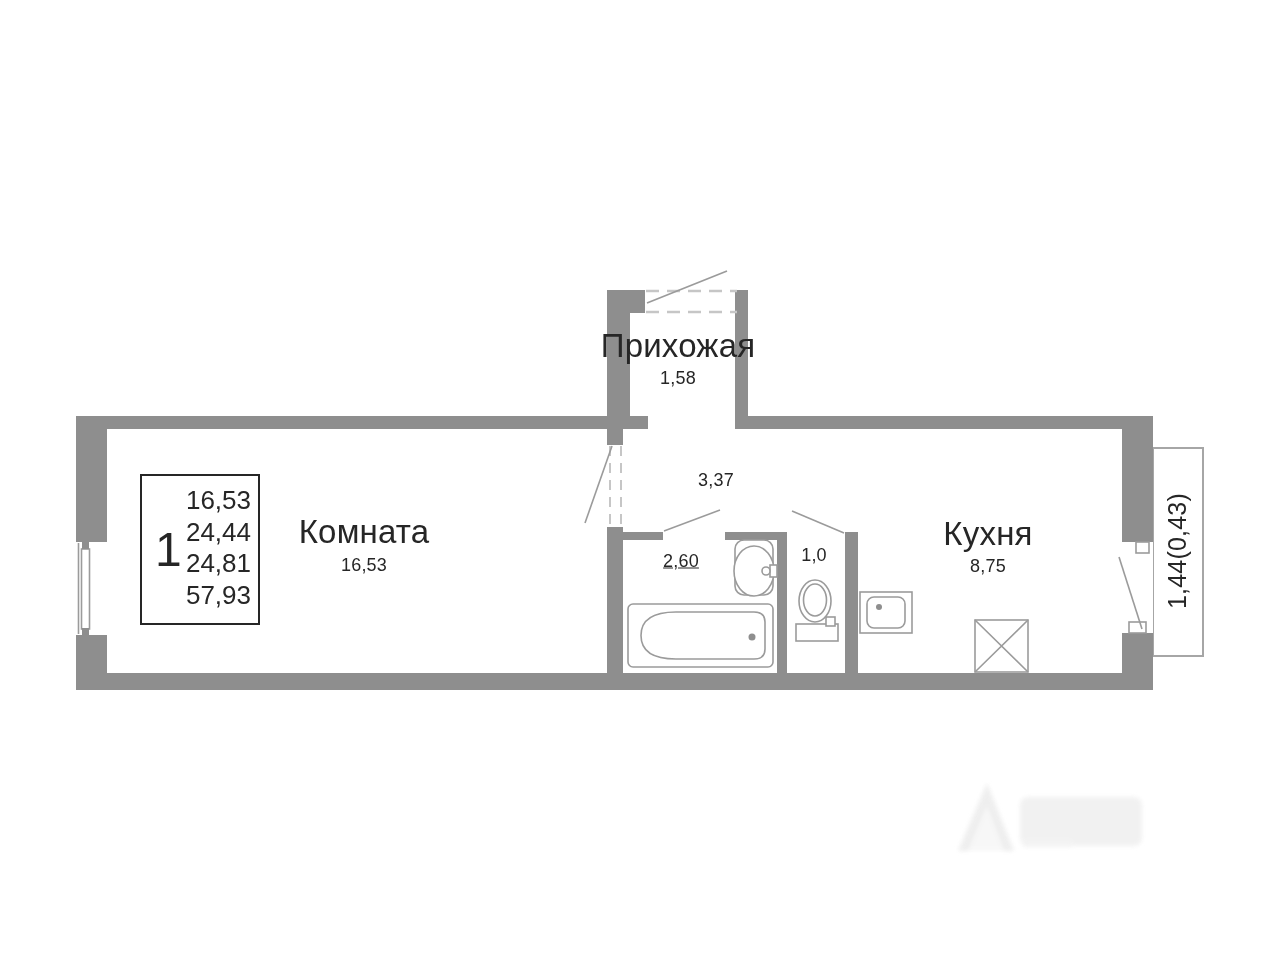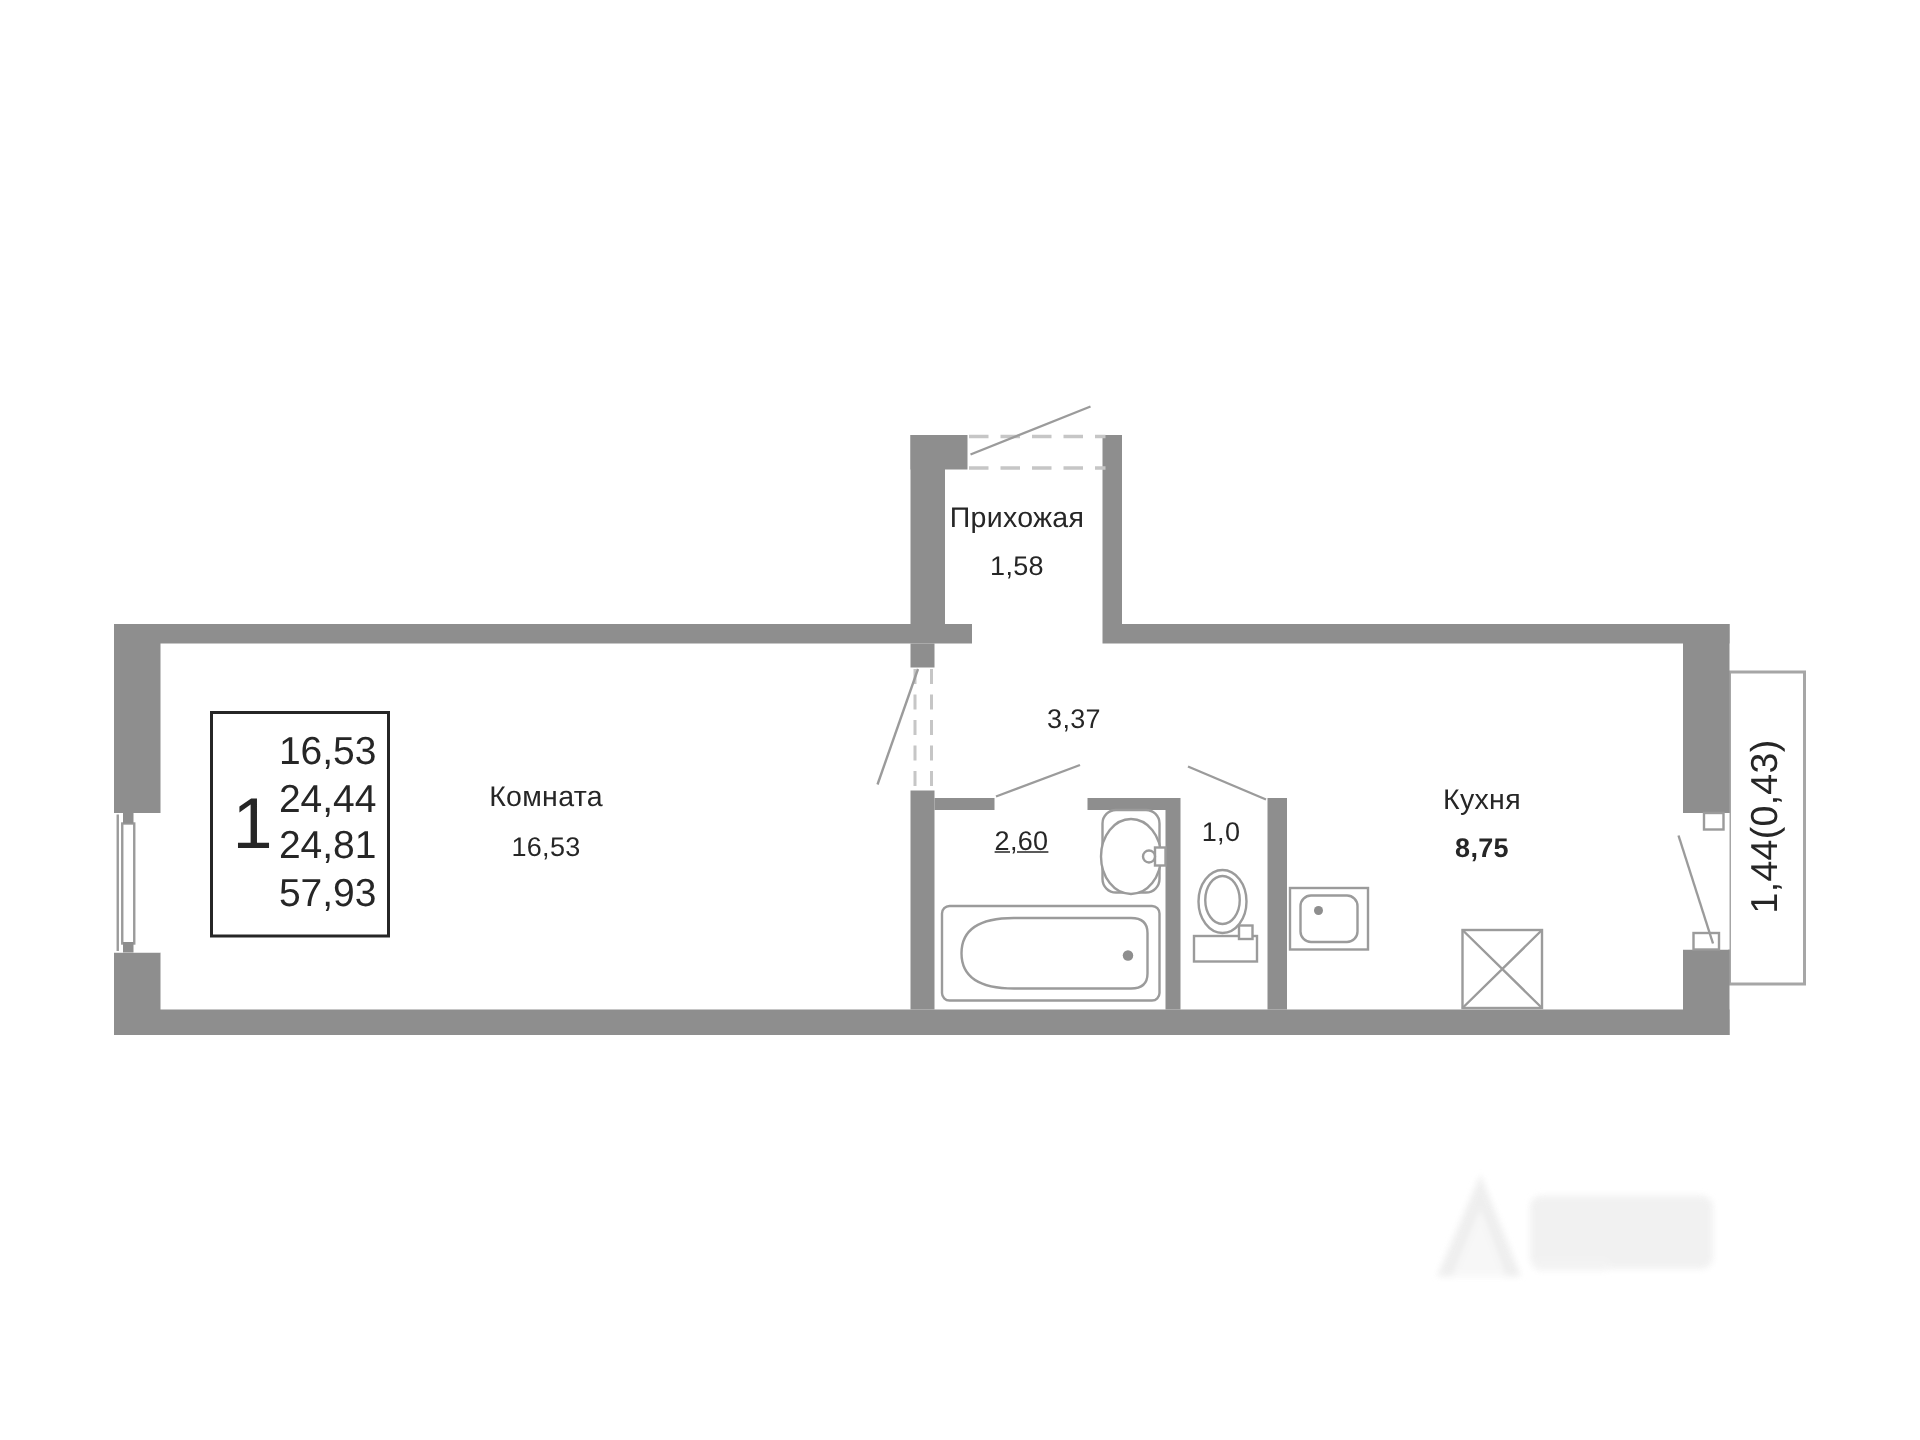--- a/index.html
+++ b/index.html
@@ -12,21 +12,21 @@
   #plan-svg{position:absolute;inset:0;}
   .wall{fill:var(--wall,#8e8e8e);}
   .fx{fill:#fff;stroke:var(--fixture,#9b9b9b);stroke-width:1.6;}
   .fx-line{fill:none;stroke:var(--fixture,#9b9b9b);stroke-width:1.6;}
   .leaf{fill:none;stroke:var(--fixture,#9b9b9b);stroke-width:1.6;}
   .dash{fill:none;stroke:var(--dash,#c6c6c6);stroke-width:2.4;stroke-dasharray:13 8;}
   .dash-v{fill:none;stroke:var(--dash,#c6c6c6);stroke-width:2;stroke-dasharray:10 7;}
   .dot{fill:var(--wall,#8e8e8e);stroke:none;}
   .lbl{
     position:absolute;transform:translate(-50%,-50%);
-    white-space:nowrap;font-size:19px;letter-spacing:.2px;z-index:3;
+    white-space:nowrap;font-size:33px;letter-spacing:.2px;z-index:3;
   }
   .area{font-size:18px;}
   .lbl.rot{transform:translate(-50%,-50%) rotate(-90deg);font-size:25px;}
   #summary-box{
     position:absolute;left:140px;top:474px;width:120px;height:151px;
     border:2px solid var(--text,#262626);background:#fff;box-sizing:border-box;z-index:3;
   }
   #room-count{
     position:absolute;left:13px;top:50%;transform:translateY(-50%);
     font-size:48px;line-height:1;
@@ -145,21 +145,21 @@
   <div class="lbl area" style="left:364px;top:565px;">16,53</div>
 
   <div class="lbl" style="left:678px;top:346px;">Прихожая</div>
   <div class="lbl area" style="left:678px;top:378px;">1,58</div>
 
   <div class="lbl area" style="left:716px;top:480px;">3,37</div>
   <div class="lbl area" style="left:681px;top:561px;text-decoration:underline;">2,60</div>
   <div class="lbl area" style="left:814px;top:555px;text-align:center;">1,0</div>
 
   <div class="lbl" style="left:988px;top:534px;">Кухня</div>
-  <div class="lbl area" style="left:988px;top:566px;font-weight:bold;">8,75</div>
+  <div class="lbl area" style="left:988px;top:566px;">8,75</div>
 
   <div class="lbl rot" style="left:1177px;top:551px;">1,44(0,43)</div>
 
   <div id="summary-box">
     <div id="room-count">1</div>
     <div id="summary-values">
       <div>16,53</div>
       <div>24,44</div>
       <div>24,81</div>
       <div>57,93</div>

